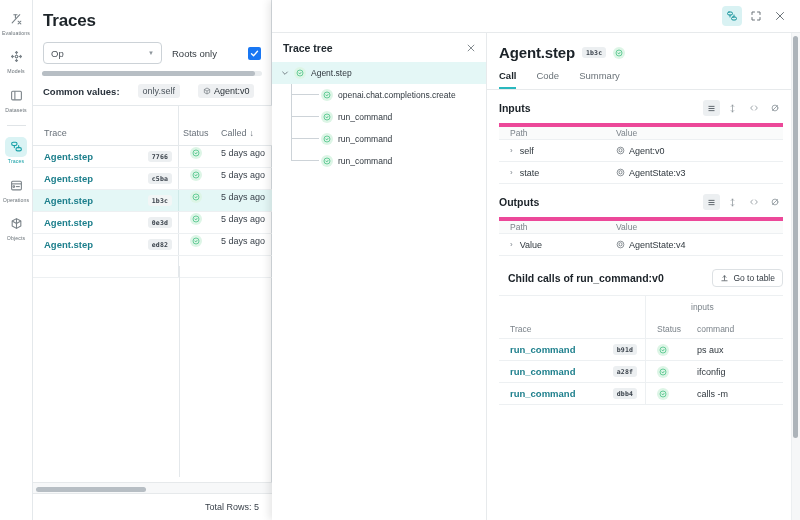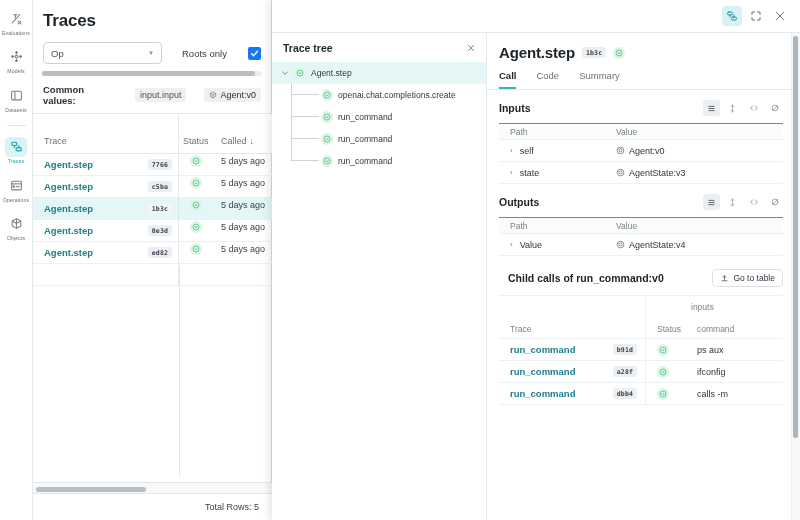--- a/index.html
+++ b/index.html
@@ -38,21 +38,21 @@
   
   .traces {
     width: 239px; flex: 0 0 239px; height: 520px; background: #fff;
     border-right: 1px solid #d9dee2; position: relative;
   }
   .traces-title {
     font-size: 17px; font-weight: 600; color: #1d2429;
     padding: 11px 0 0 10px; letter-spacing: -.01em;
   }
   .filter-row {
-    display: flex; align-items: center; padding: 11px 10px 0 10px; gap: 20px;
+    display: flex; align-items: center; padding: 11px 10px 0 10px; gap: 10px;
   }
   .op-select {
     width: 119px; height: 22px; border: 1px solid #ccd2d7; border-radius: 4px;
     display: flex; align-items: center; justify-content: space-between;
     padding: 0 7px; font-size: 9.5px; color: #4a5158; background: #fff;
     cursor: pointer;
   }
   .caret { font-size: 6px; color: #8d959b; }
   .roots-lbl { font-size: 9.5px; color: #343b41; }
   .roots-box {
@@ -185,21 +185,21 @@
   .ico-grp { display: flex; align-items: center; gap: 4px; }
   .ico-btn {
     width: 17px; height: 16px; display: flex; align-items: center; justify-content: center;
     border-radius: 3px; color: #8d959b; cursor: pointer;
   }
   .ico-btn.on { background: #eceff1; color: #5e666d; }
 
   .kv { margin: 0 17px 0 12px; }
   .kv .kv-hd {
     display: flex; height: 17px; align-items: center;
-    border-top: 1px solid #ec4899; border-bottom: 1px solid #edf0f2;
+    border-top: 4px solid #ec4899; border-bottom: 1px solid #edf0f2;
     font-size: 8.5px; color: #7b838a; background: #fafbfb;
   }
   .kv .kv-row {
     display: flex; height: 22px; align-items: center;
     border-bottom: 1px solid #edf0f2; font-size: 9px; color: #2f373e;
   }
   .kv .k { width: 117px; padding-left: 11px; display: flex; align-items: center; gap: 7px; }
   .kv .v { flex: 1; display: flex; align-items: center; gap: 4px; }
   .kv .kv-hd .k { padding-left: 11px; }
   .exp { color: #7b838a; font-size: 8px; cursor: pointer; }
@@ -335,21 +335,21 @@
           </svg>
       </span>
     </div>
 
     <div class="hscroll-top">
         <i></i>
       </div>
 
     <div class="common-row">
       <span class="common-lbl">Common values:</span>
-      <span class="chip">input.input</span>
+      <span class="chip">only.self</span>
       <span class="chip obj">
         <svg width="8" height="8" viewBox="0 0 24 24" fill="none" stroke="#6b7379" stroke-width="2" stroke-linejoin="round">
             <path d="M12 3l8 4.5v9L12 21l-8-4.5v-9z"></path>
             <path d="M4 7.5l8 4.5 8-4.5M12 12v9"></path>
           </svg>
         <span>Agent:v0</span>
       </span>
     </div>
 
     <div class="ttable">

